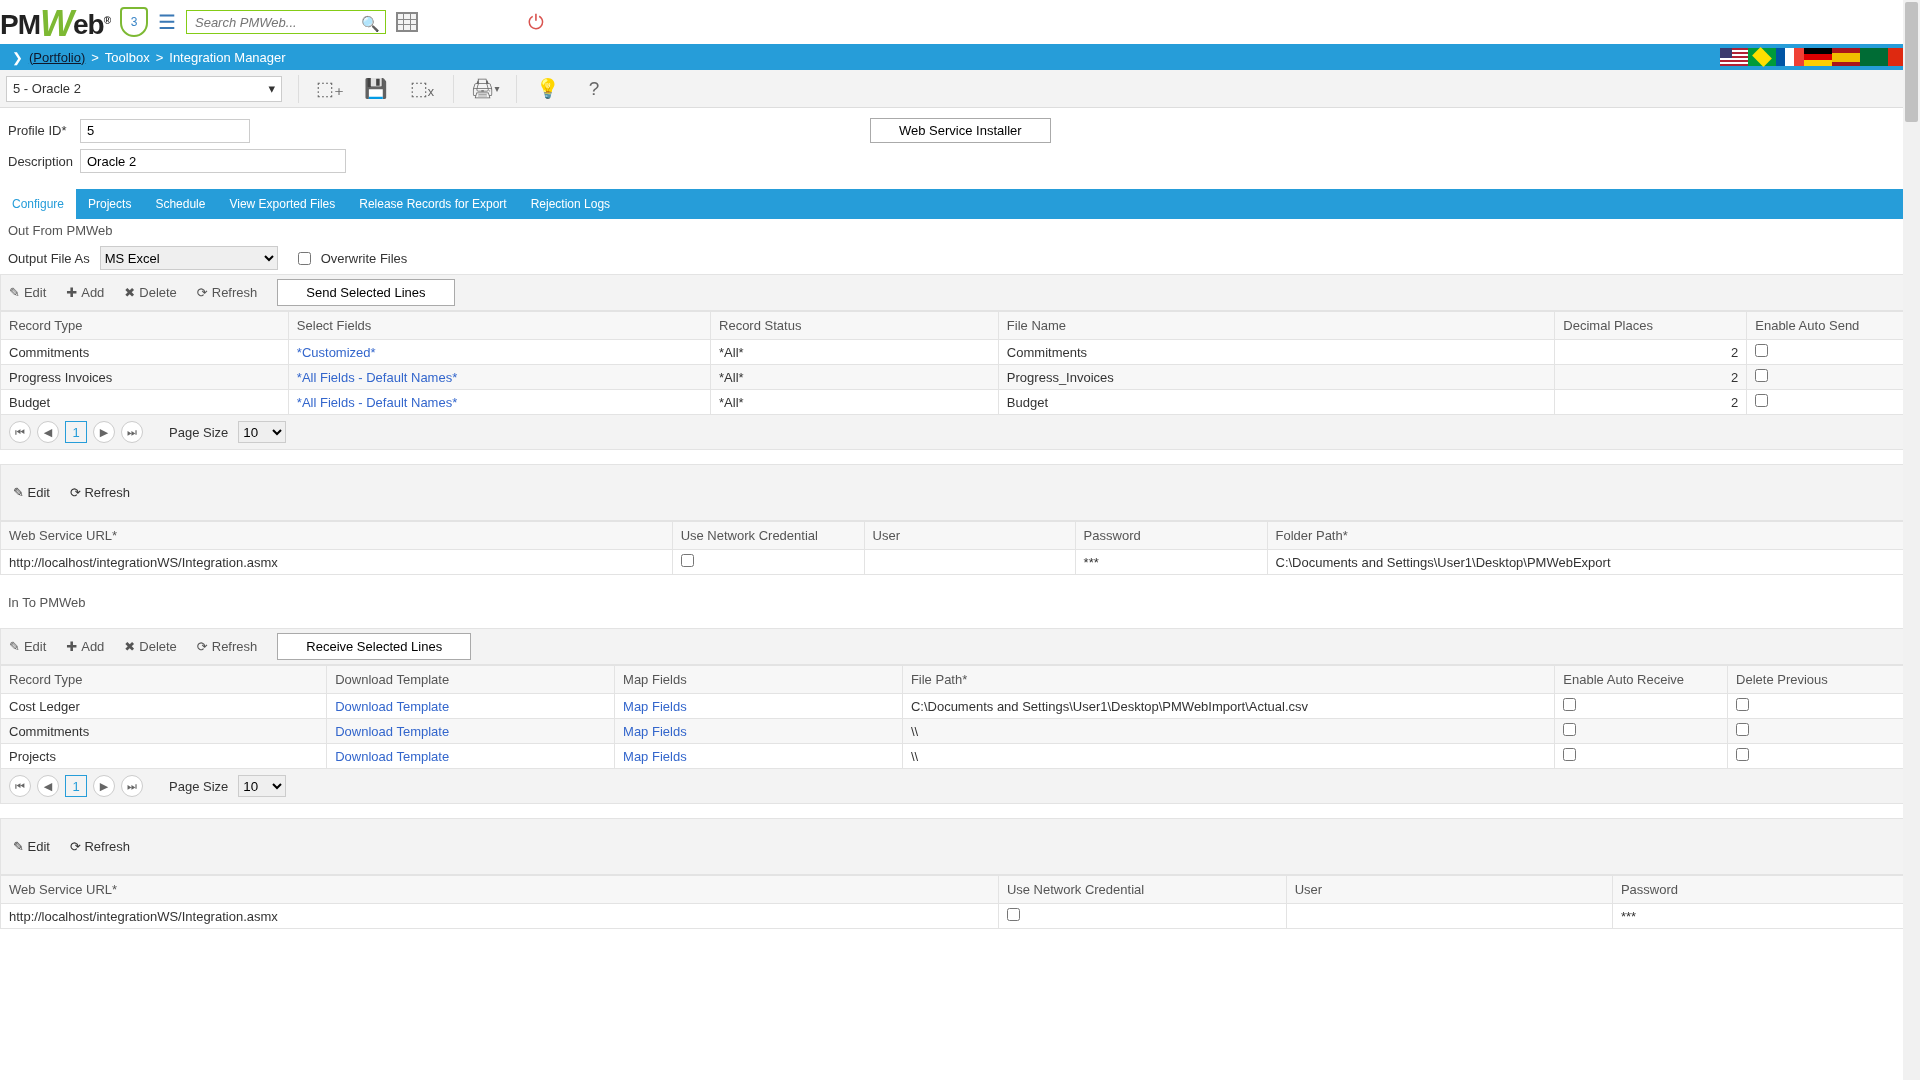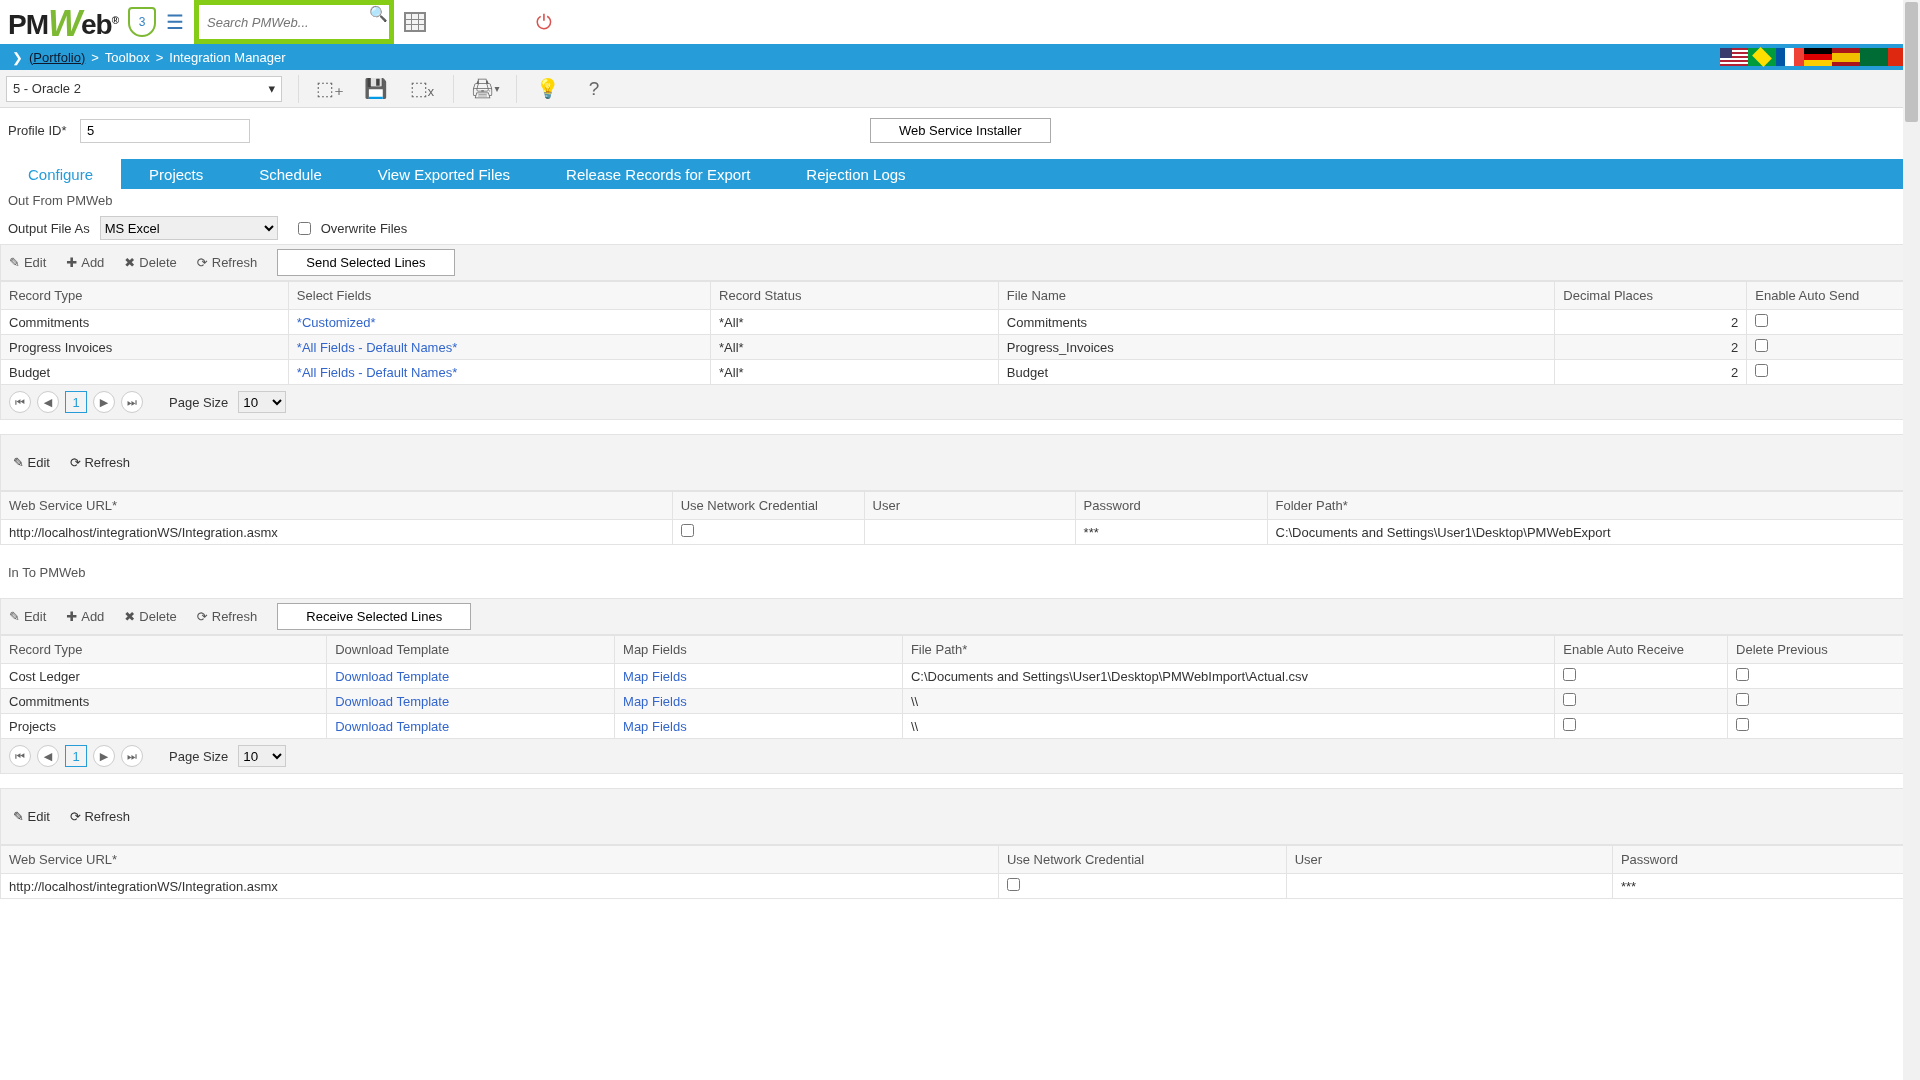--- a/index.html
+++ b/index.html
@@ -1,23 +1,23 @@
 <!DOCTYPE html>
 <html><head>
 <meta charset="utf-8">
 <style>
 * { box-sizing: border-box; margin: 0; padding: 0; }
 body { font-family: "Segoe UI", Arial, sans-serif; font-size: 13px; color: #333; background: #fff; }
-.topbar { display: flex; align-items: center; height: 44px; padding: 0 8px; gap: 10px; }
+.topbar { display: flex; align-items: center; height: 44px; padding: 0 0; gap: 10px; }
 .logo { font-size: 28px; font-weight: bold; color: #222; letter-spacing: -1px; }
 .logo .w { color: #7db933; font-style: italic; font-size: 36px; display: inline-block; transform: translateY(2px); }
 .shield { width: 28px; height: 30px; border: 2px solid #7db933; border-radius: 4px 4px 14px 14px; display: flex; align-items: center; justify-content: center; color: #3984c6; font-size: 12px; }
 .hamburger { color: #3a78b5; font-size: 20px; cursor: pointer; }
 .search-wrap { position: relative; width: 200px; }
-.search-wrap input { width: 100%; height: 44px; border: 5px solid #84cc16; padding: 0 28px 0 8px; font-style: italic; color: #999; font-size: 13px; }
+.search-wrap input { width: 100%; height: 24px; border: 1px solid #84cc16; padding: 0 28px 0 8px; font-style: italic; color: #999; font-size: 13px; }
 .search-wrap .mag { position: absolute; right: 6px; top: 5px; color: #888; font-size: 15px; }
 .power { color: #d9534f; font-size: 20px; margin-left: 100px; cursor: pointer; }
 .grid-icon { width: 22px; height: 20px; border: 1px solid #888; display: grid; grid-template-columns: 1fr 1fr 1fr; grid-template-rows: 1fr 1fr 1fr; gap: 1px; padding: 1px; background: #888; cursor: pointer; }
 .grid-icon > div { background: #f3f3f3; }
 
 .breadcrumb { background: #269dd9; color: #fff; height: 26px; display: flex; align-items: center; padding: 0 12px; font-size: 13px; position: relative; }
 .breadcrumb .arrow { margin-right: 6px; }
 .breadcrumb a { color: #0f172a; text-decoration: underline; }
 .breadcrumb .sep { margin: 0 6px; }
 .flags { position: absolute; right: 4px; top: 4px; display: flex; gap: 0; }
@@ -37,21 +37,21 @@
 .tb-btn { width: 30px; height: 30px; display: flex; align-items: center; justify-content: center; color: #666; font-size: 19px; cursor: pointer; }
 .tb-sep { width: 1px; height: 28px; background: #ddd; }
 
 .form-area { padding: 10px 8px; }
 .form-row { display: flex; align-items: center; margin-bottom: 6px; }
 .form-row label { width: 72px; font-size: 13px; }
 .form-row input { height: 24px; border: 1px solid #ccc; padding: 0 6px; font-size: 13px; }
 .ws-install { margin-left: 620px; padding: 4px 28px; border: 1px solid #aaa; background: #fff; font-size: 13px; cursor: pointer; }
 
 .tabs { background: #269dd9; display: flex; height: 30px; }
-.tab { padding: 0 28px; display: flex; align-items: center; color: #fff; font-size: 15px; cursor: pointer; }
+.tab { padding: 0 12px; display: flex; align-items: center; color: #fff; font-size: 12px; cursor: pointer; }
 .tab.active { background: #fff; color: #269dd9; }
 
 .section-title { padding: 4px 8px; font-size: 13px; color: #555; }
 .out-opts { display: flex; align-items: center; padding: 4px 8px; gap: 10px; }
 .out-opts select { width: 178px; height: 24px; border: 1px solid #ccc; font-size: 13px; }
 .chk { margin-left: 10px; }
 
 .grid-toolbar { background: #f3f3f3; border: 1px solid #e3e3e3; padding: 4px 8px; display: flex; align-items: center; gap: 20px; font-size: 13px; }
 .grid-toolbar .gtbtn { display: flex; align-items: center; gap: 4px; color: #555; cursor: pointer; }
 .big-btn { padding: 5px 28px; border: 1px solid #aaa; background: #fff; font-size: 13px; cursor: pointer; }
@@ -133,20 +133,24 @@
   <div class="tb-btn">💡</div>
   <div class="tb-btn">?</div>
 </div>
 
 <div class="form-area">
   <div class="form-row">
     <label>Profile ID*</label>
     <input style="width: 170px;" value="5">
     <button class="ws-install">Web Service Installer</button>
   </div>
+  <div class="form-row">
+    <label>Description</label>
+    <input style="width: 266px;" value="Oracle 2">
+  </div>
 </div>
 
 <div class="tabs">
   <div class="tab active">Configure</div>
   <div class="tab">Projects</div>
   <div class="tab">Schedule</div>
   <div class="tab">View Exported Files</div>
   <div class="tab">Release Records for Export</div>
   <div class="tab">Rejection Logs</div>
 </div>

